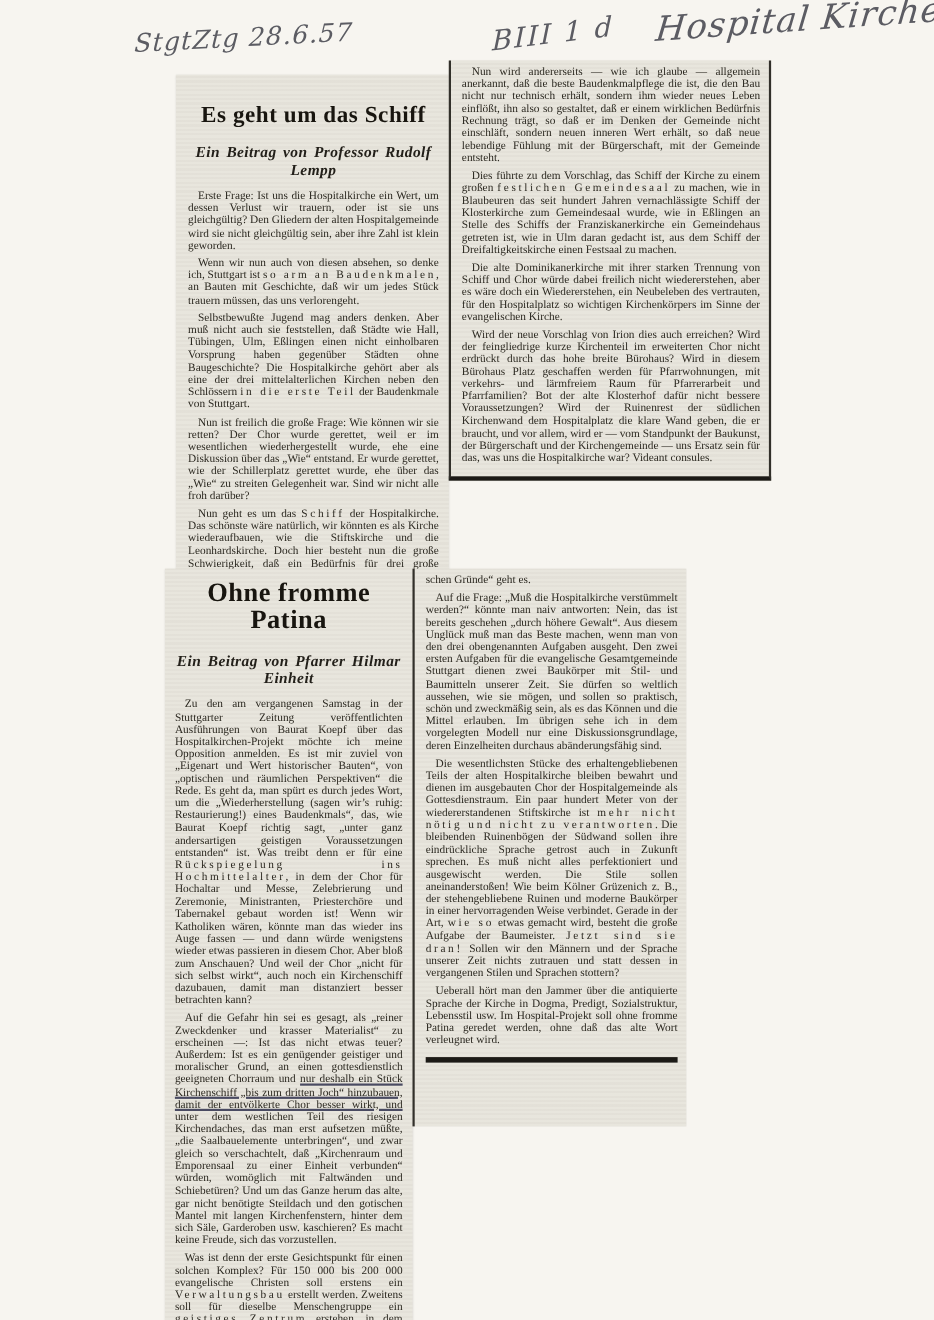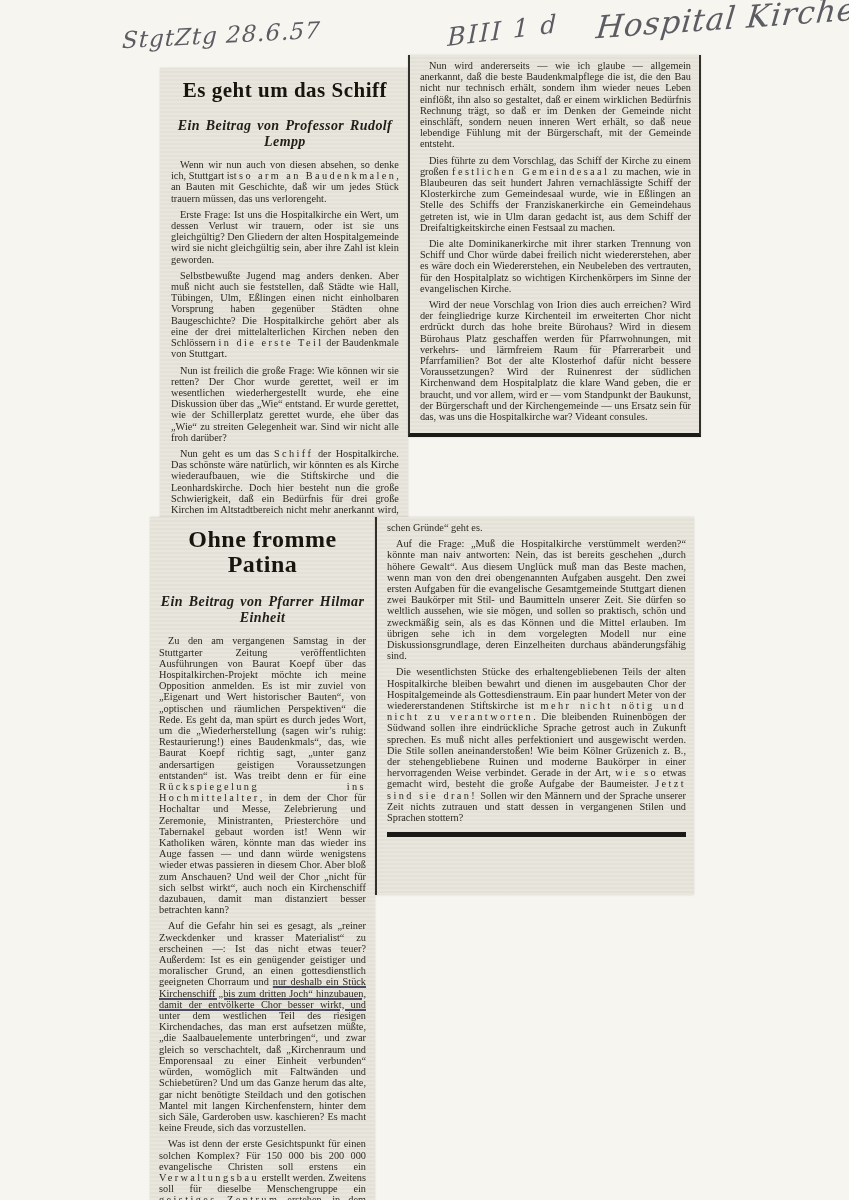--- a/index.html
+++ b/index.html
@@ -29,28 +29,28 @@
   .clip{
     background:var(--newsprint-bg);
     background-image:repeating-linear-gradient(0deg,rgba(255,255,255,.06) 0 2px,rgba(0,0,0,.015) 2px 4px);
     box-shadow:0 0 2px rgba(0,0,0,.12);
     color:var(--ink);
     box-sizing:border-box;
   }
   .article{position:absolute;display:flex;align-items:flex-start;}
   .article-1{left:160px;top:55px;width:541px;}
   .article-2{left:150px;top:517px;width:553px;}
-  .a1-col1{width:273px;margin-top:13px;padding:9px 9px 16px 11px;border-bottom:2px solid #3a382f;}
+  .a1-col1{width:273px;margin-top:13px;padding:23px 9px 16px 11px;border-bottom:2px solid #3a382f;}
   .a1-col2{
     width:323px;padding:5px 8px 6px 10px;
     border-left:2px solid #32302a;border-right:2px solid #32302a;
     border-bottom:4px solid var(--rule);
   }
   .a2-col1{width:225px;padding:8px 9px 14px 9px;}
-  .a2-col2{width:319px;padding:5px 8px 58px 10px;border-left:2px solid #32302a;}
+  .a2-col2{width:249px;padding:5px 8px 58px 10px;border-left:2px solid #32302a;}
   
   .headline{
     text-align:center;font-weight:bold;color:#18150f;
     margin:2px 2px 5px 2px;letter-spacing:.5px;line-height:1.05;
   }
   .a1-headline{font-size:21px;}
   .a2-headline{font-size:24px;}
   .byline{
     text-align:center;font-weight:bold;font-style:italic;
     font-size:14px;margin:17px 0 9px 0;letter-spacing:.4px;word-spacing:2px;color:#23201a;
@@ -85,22 +85,22 @@
 
   <div class="hw hw-left">StgtZtg 28.6.57</div>
   <div class="hw hw-center">BIII 1 d</div>
   <div class="hw hw-right">Hospital Kirche</div>
 
   <div class="article article-1">
     <div class="clip a1-col1">
       <div class="headline a1-headline">Es geht um das Schiff</div>
       <div class="byline">Ein Beitrag von Professor Rudolf Lempp</div>
       <div class="col-text">
+          <p>Erste Frage: Ist uns die Hospitalkirche ein Wert, um dessen Verlust wir trauern, oder ist sie uns gleichgültig? Den Gliedern der alten Hospitalgemeinde wird sie nicht gleichgültig sein, aber ihre Zahl ist klein geworden.</p>
           <p>Wenn wir nun auch von diesen absehen, so denke ich, Stuttgart ist <span class="sp">so arm an Baudenkmalen</span>, an Bauten mit Geschichte, daß wir um jedes Stück trauern müssen, das uns verlorengeht.</p>
-          <p>Erste Frage: Ist uns die Hospitalkirche ein Wert, um dessen Verlust wir trauern, oder ist sie uns gleichgültig? Den Gliedern der alten Hospitalgemeinde wird sie nicht gleichgültig sein, aber ihre Zahl ist klein geworden.</p>
           <p>Selbstbewußte Jugend mag anders denken. Aber muß nicht auch sie feststellen, daß Städte wie Hall, Tübingen, Ulm, Eßlingen einen nicht einholbaren Vorsprung haben gegenüber Städten ohne Baugeschichte? Die Hospitalkirche gehört aber als eine der drei mittelalterlichen Kirchen neben den Schlössern <span class="sp">in die erste Teil</span> der Baudenkmale von Stuttgart.</p>
           <p>Nun ist freilich die große Frage: Wie können wir sie retten? Der Chor wurde gerettet, weil er im wesentlichen wiederhergestellt wurde, ehe eine Diskussion über das „Wie“ entstand. Er wurde gerettet, wie der Schillerplatz gerettet wurde, ehe über das „Wie“ zu streiten Gelegenheit war. Sind wir nicht alle froh darüber?</p>
           <p>Nun geht es um das <span class="sp">Schiff</span> der Hospitalkirche. Das schönste wäre natürlich, wir könnten es als Kirche wiederaufbauen, wie die Stiftskirche und die Leonhardskirche. Doch hier besteht nun die große Schwierigkeit, daß ein Bedürfnis für drei große Kirchen im Altstadtbereich nicht mehr anerkannt wird, nachdem die Bewohnerzahl der Innenstadt so viel kleiner geworden ist.</p>
         </div>
     </div>
     <div class="clip a1-col2">
       <div class="col-text">
           <p>Nun wird andererseits — wie ich glaube — allgemein anerkannt, daß die beste Baudenkmalpflege die ist, die den Bau nicht nur technisch erhält, sondern ihm wieder neues Leben einflößt, ihn also so gestaltet, daß er einem wirklichen Bedürfnis Rechnung trägt, so daß er im Denken der Gemeinde nicht einschläft, sondern neuen inneren Wert erhält, so daß neue lebendige Fühlung mit der Bürgerschaft, mit der Gemeinde entsteht.</p>
           <p>Dies führte zu dem Vorschlag, das Schiff der Kirche zu einem großen <span class="sp">festlichen Gemeindesaal</span> zu machen, wie in Blaubeuren das seit hundert Jahren vernachlässigte Schiff der Klosterkirche zum Gemeindesaal wurde, wie in Eßlingen an Stelle des Schiffs der Franziskanerkirche ein Gemeindehaus getreten ist, wie in Ulm daran gedacht ist, aus dem Schiff der Dreifaltigkeitskirche einen Festsaal zu machen.</p>
           <p>Die alte Dominikanerkirche mit ihrer starken Trennung von Schiff und Chor würde dabei freilich nicht wiedererstehen, aber es wäre doch ein Wiedererstehen, ein Neubeleben des vertrauten, für den Hospitalplatz so wichtigen Kirchenkörpers im Sinne der evangelischen Kirche.</p>
@@ -118,18 +118,19 @@
           <p>Auf die Gefahr hin sei es gesagt, als „reiner Zweckdenker und krasser Materialist“ zu erscheinen —: Ist das nicht etwas teuer? Außerdem: Ist es ein genügender geistiger und moralischer Grund, an einen gottesdienstlich geeigneten Chorraum und <span class="pen-u">nur deshalb ein Stück Kirchenschiff „bis zum dritten Joch“ hinzubauen, damit der entvölkerte Chor besser wirkt, und</span> unter dem westlichen Teil des riesigen Kirchendaches, das man erst aufsetzen müßte, „die Saalbauelemente unterbringen“, und zwar gleich so verschachtelt, daß „Kirchenraum und Emporensaal zu einer Einheit verbunden“ würden, womöglich mit Faltwänden und Schiebetüren? Und um das Ganze herum das alte, gar nicht benötigte Steildach und den gotischen Mantel mit langen Kirchenfenstern, hinter dem sich Säle, Garderoben usw. kaschieren? Es macht keine Freude, sich das vorzustellen.</p>
           <p>Was ist denn der erste Gesichtspunkt für einen solchen Komplex? Für 150 000 bis 200 000 evangelische Christen soll erstens ein <span class="sp">Verwaltungsbau</span> erstellt werden. Zweitens soll für dieselbe Menschengruppe ein <span class="sp">geistiges Zentrum</span> erstehen, in dem Versammlungen, Vorträge, Konzerte, Kurse, gesellige Abende, Akademie, Volkshochschule usw. gemacht werden können. Drittens soll die kleine Hospitalgemeinde einen <span class="sp">Kirchenraum</span> erhalten, der einen evangelischen Gottesdienst für 500 Menschen würdig und sinnvoll beherbergen kann. Um diese „praktischen Gründe“ geht es.</p>
         </div>
       <div class="ghost-line">Auf die Frage: „Muß die Hospitalkirche verstümmelt werden?“ könnte man naiv antworten</div>
     </div>
     <div class="clip a2-col2">
       <div class="col-text">
           <p>schen Gründe“ geht es.</p>
           <p>Auf die Frage: „Muß die Hospitalkirche verstümmelt werden?“ könnte man naiv antworten: Nein, das ist bereits geschehen „durch höhere Gewalt“. Aus diesem Unglück muß man das Beste machen, wenn man von den drei obengenannten Aufgaben ausgeht. Den zwei ersten Aufgaben für die evangelische Gesamtgemeinde Stuttgart dienen zwei Baukörper mit Stil- und Baumitteln unserer Zeit. Sie dürfen so weltlich aussehen, wie sie mögen, und sollen so praktisch, schön und zweckmäßig sein, als es das Können und die Mittel erlauben. Im übrigen sehe ich in dem vorgelegten Modell nur eine Diskussionsgrundlage, deren Einzelheiten durchaus abänderungsfähig sind.</p>
           <p>Die wesentlichsten Stücke des erhaltengebliebenen Teils der alten Hospitalkirche bleiben bewahrt und dienen im ausgebauten Chor der Hospitalgemeinde als Gottesdienstraum. Ein paar hundert Meter von der wiedererstandenen Stiftskirche ist <span class="sp">mehr nicht nötig und nicht zu verantworten</span>. Die bleibenden Ruinenbögen der Südwand sollen ihre eindrückliche Sprache getrost auch in Zukunft sprechen. Es muß nicht alles perfektioniert und ausgewischt werden. Die Stile sollen aneinanderstoßen! Wie beim Kölner Grüzenich z. B., der stehengebliebene Ruinen und moderne Baukörper in einer hervorragenden Weise verbindet. Gerade in der Art, <span class="sp">wie so</span> etwas gemacht wird, besteht die große Aufgabe der Baumeister. <span class="sp">Jetzt sind sie dran!</span> Sollen wir den Männern und der Sprache unserer Zeit nichts zutrauen und statt dessen in vergangenen Stilen und Sprachen stottern?</p>
+          <p>Ueberall hört man den Jammer über die antiquierte Sprache der Kirche in Dogma, Predigt, Sozialstruktur, Lebensstil usw. Im Hospital-Projekt soll ohne fromme Patina geredet werden, ohne daß das alte Wort verleugnet wird.</p>
         </div>
       <div class="end-bar"></div>
     </div>
   </div>
 
 </div>
 
 </body></html>

